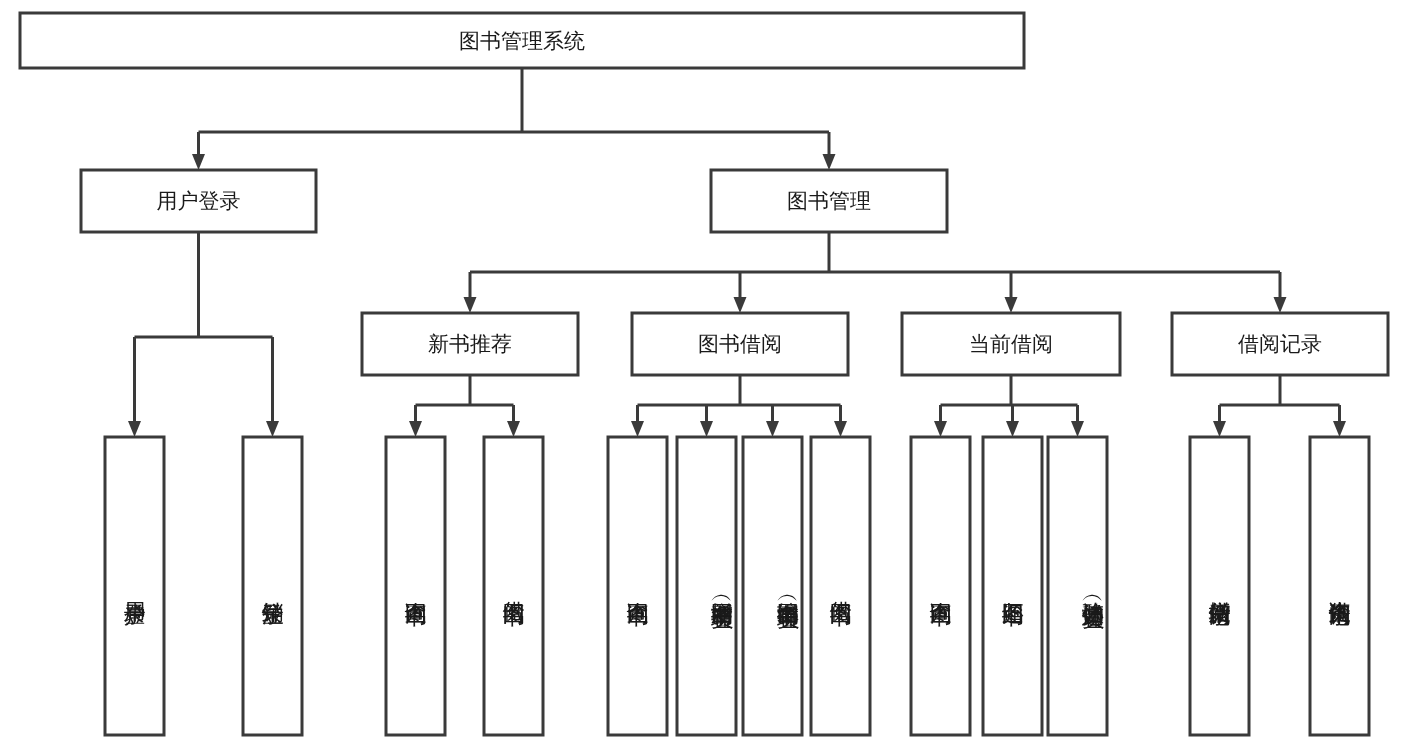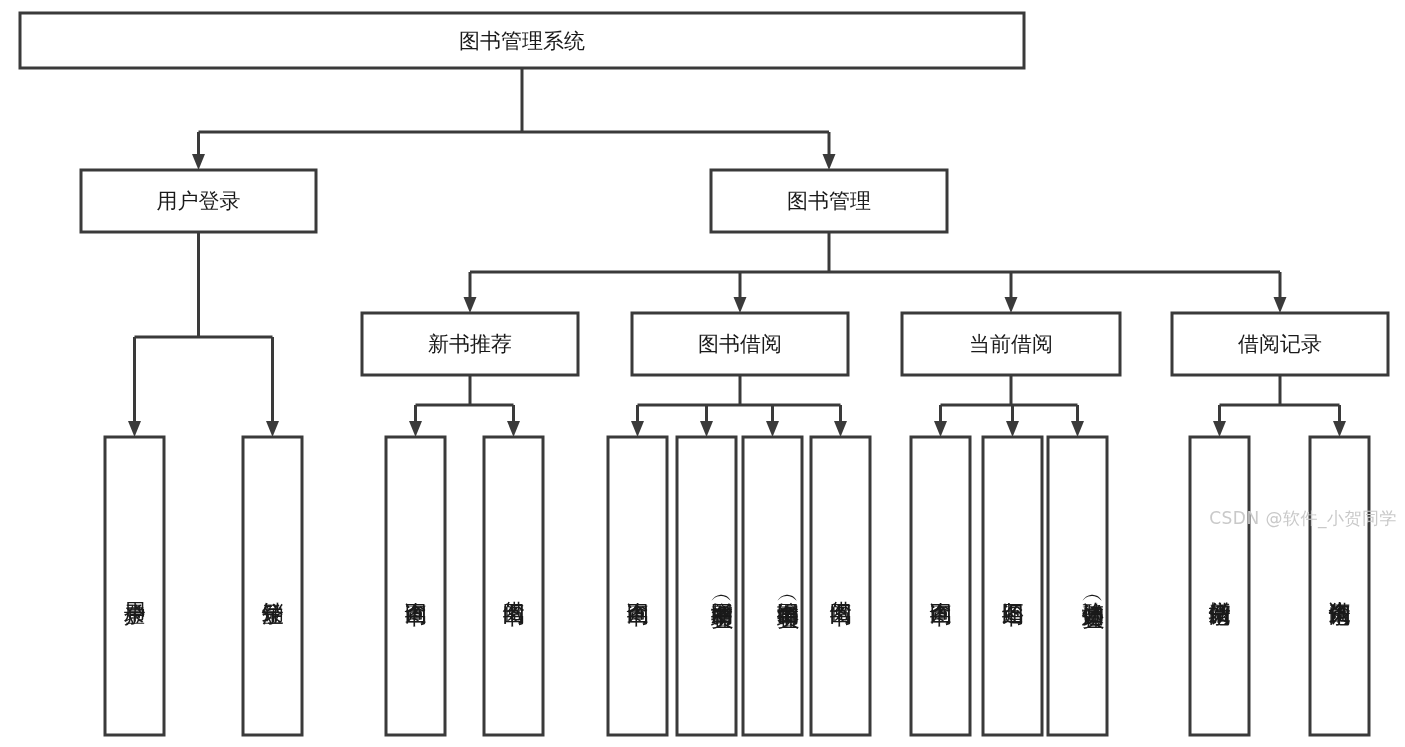--- a/index.html
+++ b/index.html
@@ -175,15 +175,14 @@
       <div class="leaf-label" style="left: 679px; top: 445px; width: 55px; height: 286px;">新增图书（管理员）</div>
       <div class="leaf-label" style="left: 745px; top: 445px; width: 55px; height: 286px;">编辑图书（管理员）</div>
       <div class="leaf-label centered" style="left: 813px; top: 437px; width: 55px; height: 298px;">借阅图书</div>
       <div class="leaf-label centered" style="left: 913px; top: 437px; width: 55px; height: 298px;">查询图书</div>
       <div class="leaf-label centered" style="left: 985px; top: 437px; width: 55px; height: 298px;">归还图书</div>
       <div class="leaf-label" style="left: 1050px; top: 445px; width: 55px; height: 286px;">确认归还（管理员）</div>
       <div class="leaf-label centered" style="left: 1192px; top: 437px; width: 55px; height: 298px;">新增借阅记录</div>
       <div class="leaf-label centered" style="left: 1312px; top: 437px; width: 55px; height: 298px;">查询借阅记录</div>
     </div>
 
-  <div id="watermark">CSDN @软件_小贺同学</div>
 
 </div>
 
 </body></html>

